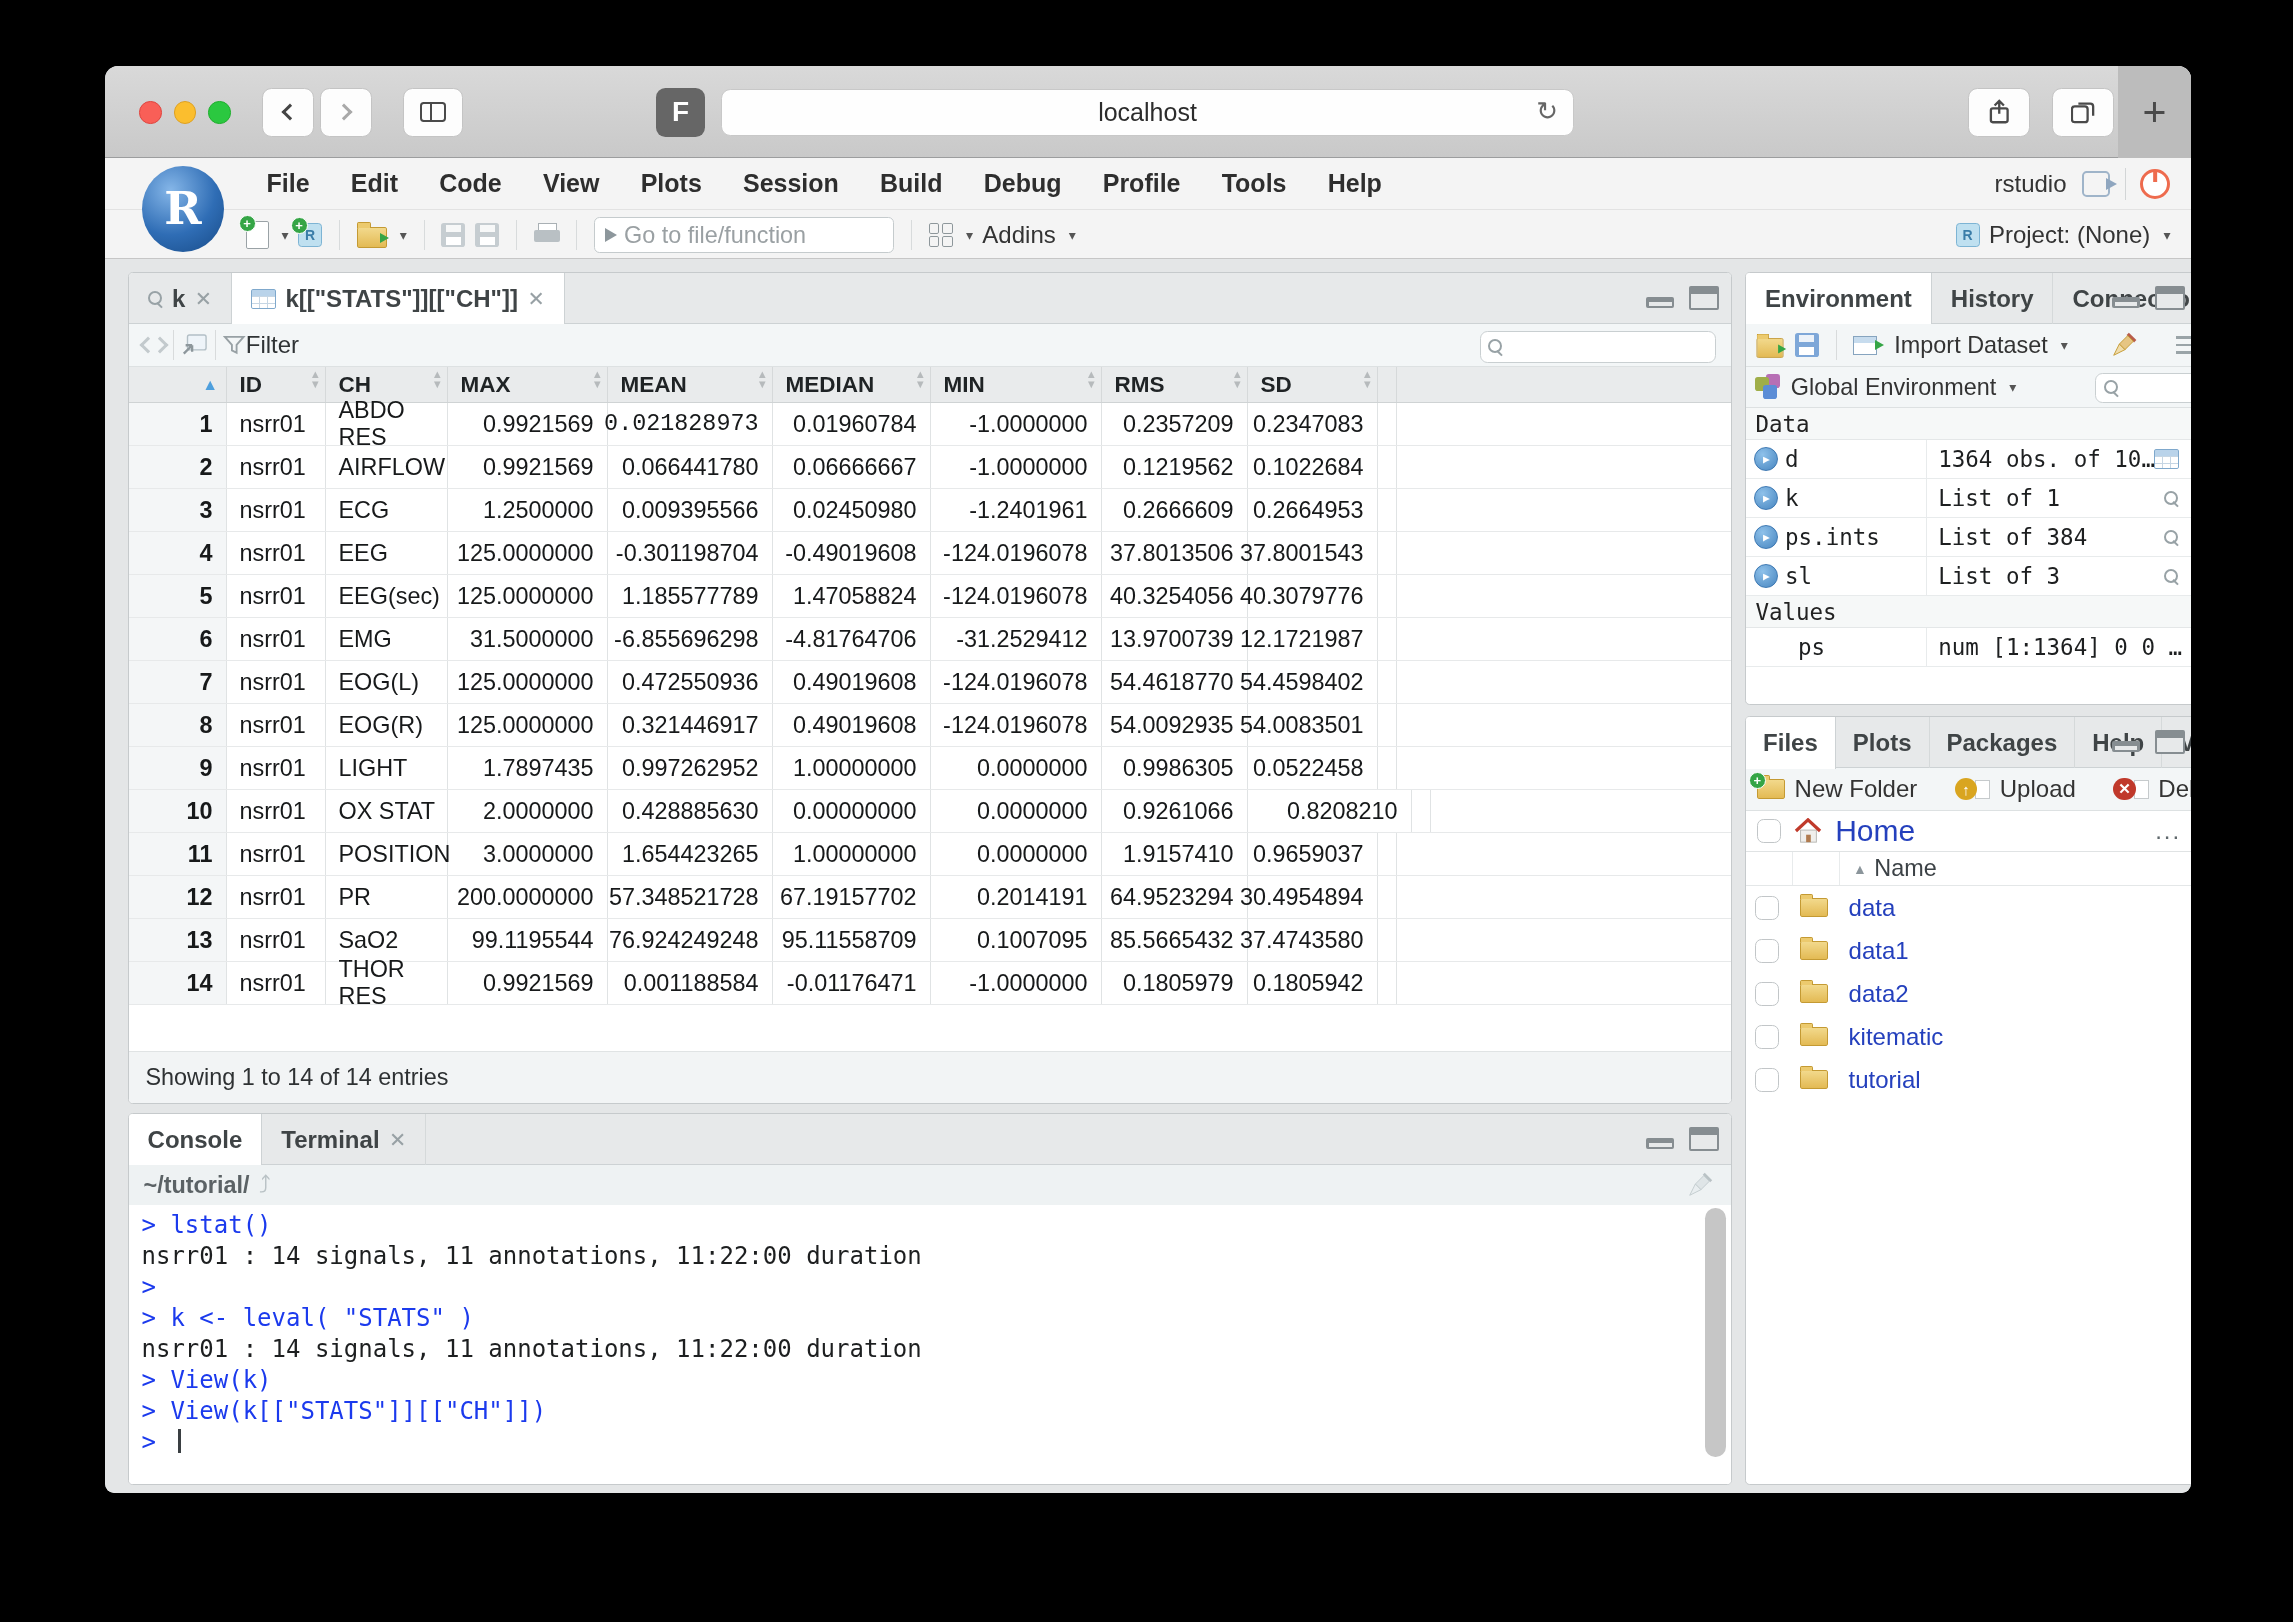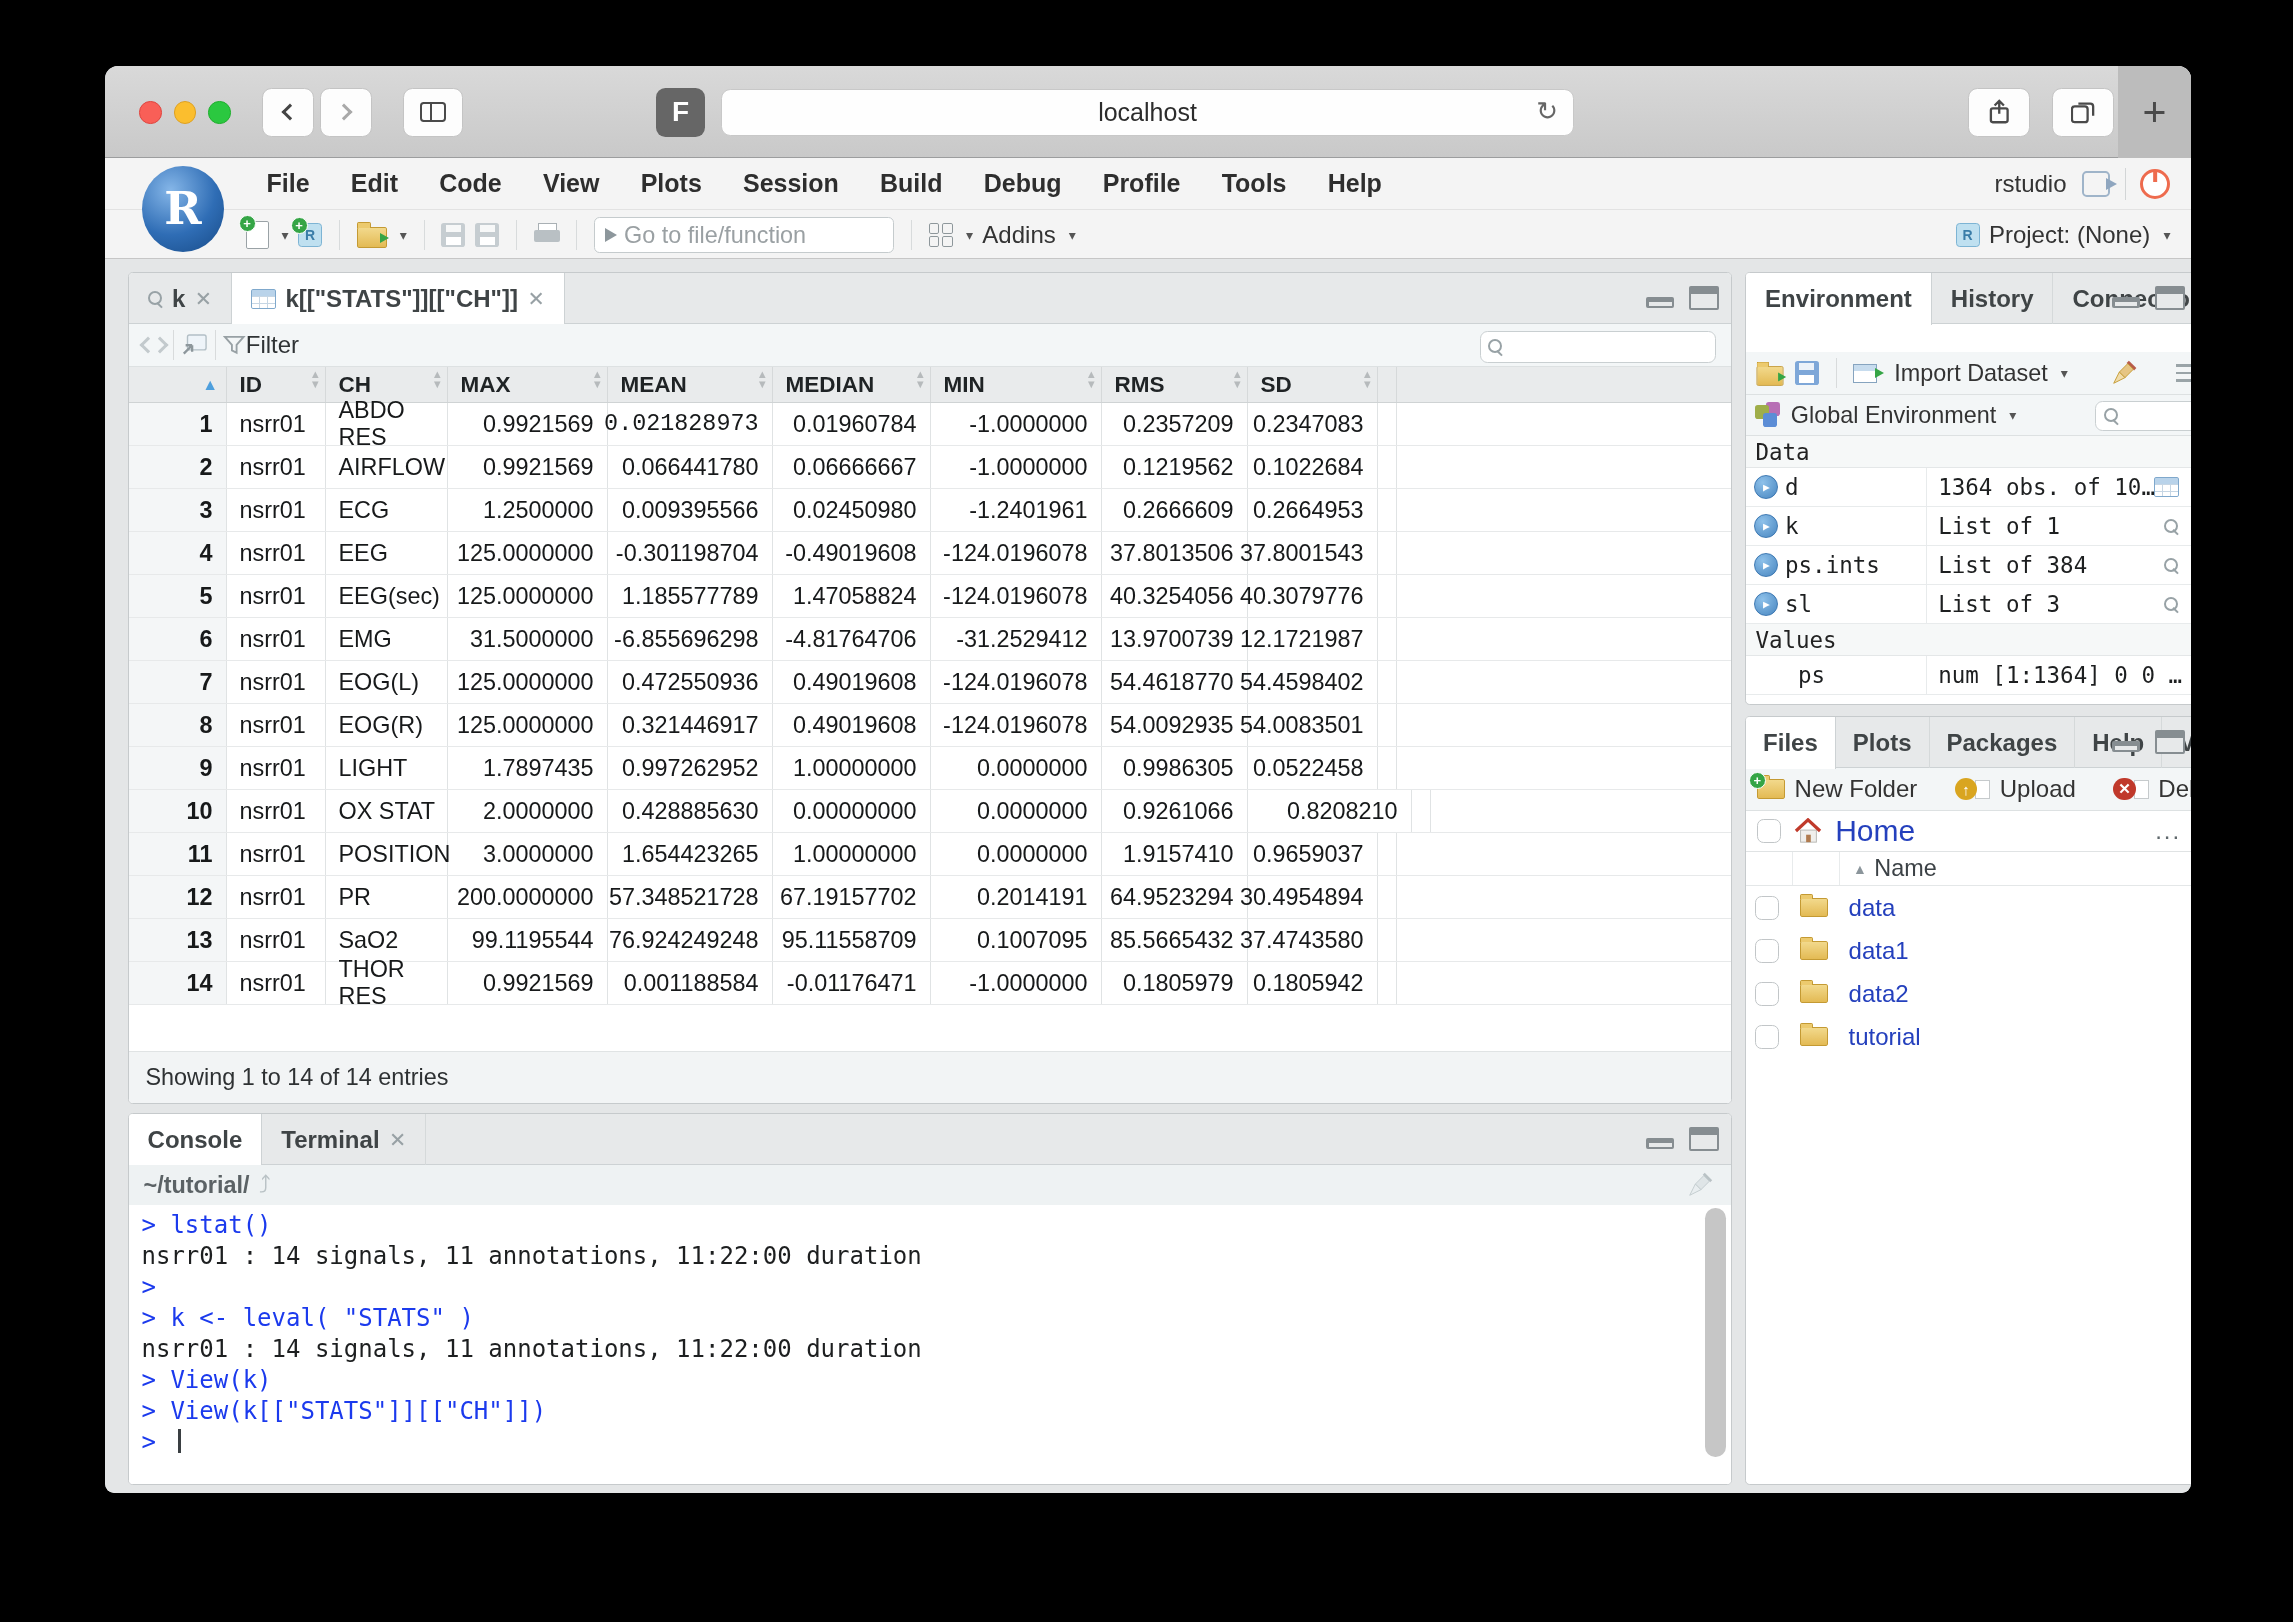--- a/index.html
+++ b/index.html
@@ -142,21 +142,21 @@
   .pop-arrow { color:#b9c2c5; font-size:24px; }
   .console-body { position:absolute; top:91px; bottom:0; left:0; right:0; background:#fff; overflow:hidden;
                   font-family:"DejaVu Sans Mono", monospace; font-size:24px; line-height:31px; padding:4.7px 0 0 13px; }
   .cline { white-space:pre; color:#1d1f20; }
   .cline.cmd { color:#1b3aed; }
   .cursor { display:inline-block; width:2.8px; height:24px; background:#3a3f42; vertical-align:-3.7px; margin-left:7.5px; }
   .vscroll { position:absolute; right:4.7px; top:94px; width:20.6px; height:249px; background:#c6c6c6; border-radius:10.3px; }
   .broom { display:block; }
 
   
-  .etoolbar { height:43px; background:#f3f6f7; border-bottom:0.9px solid #dde1e2; display:flex; align-items:center; padding:0 9.4px; gap:9.4px; position:relative;margin-top:28px; }
+  .etoolbar { height:43px; background:#f3f6f7; border-bottom:0.9px solid #dde1e2; display:flex; align-items:center; padding:0 9.4px; gap:9.4px; position:relative; }
   .import-icon { width:24px; height:19px; border:1.4px solid #86a4bf; background:linear-gradient(#c7dcee 0 5.6px, #fff 5.6px); position:relative; flex:none; }
   .import-icon::after { content:""; position:absolute; right:-7.5px; top:3.7px; width:0; height:0;
                         border-top:5.6px solid transparent; border-bottom:5.6px solid transparent; border-left:9.4px solid #35a546; }
   .import-label { font-size:23.4px; color:#333; }
   .list-icon { width:26px; display:flex; flex-direction:column; gap:4.7px; }
   .list-icon span { height:2.8px; background:#9aa4a8; }
   .scope-row { height:41px; background:#f3f6f7; border-bottom:0.9px solid #dde1e2; display:flex; align-items:center; padding:0 9.4px; gap:9.4px; position:relative; }
   .env-squares { width:26px; height:26px; position:relative; flex:none; }
   .env-squares i { position:absolute; width:14px; height:14px; border-radius:2.8px; display:block; }
   .env-squares .sq1 { background:#9fae49; left:0; top:2.8px; z-index:2; }
@@ -775,20 +775,25 @@
             <span class="fname">data1</span>
           </div>
           <div class="frow">
             <span class="checkbox"></span>
             <span class="sfolder"></span>
             <span class="fname">data2</span>
           </div>
           <div class="frow">
             <span class="checkbox"></span>
             <span class="sfolder"></span>
+            <span class="fname">kitematic</span>
+          </div>
+          <div class="frow">
+            <span class="checkbox"></span>
+            <span class="sfolder"></span>
             <span class="fname">tutorial</span>
           </div>
         </div>
     </div>
 
   </div>
 </div>
 
 
 </body></html>

